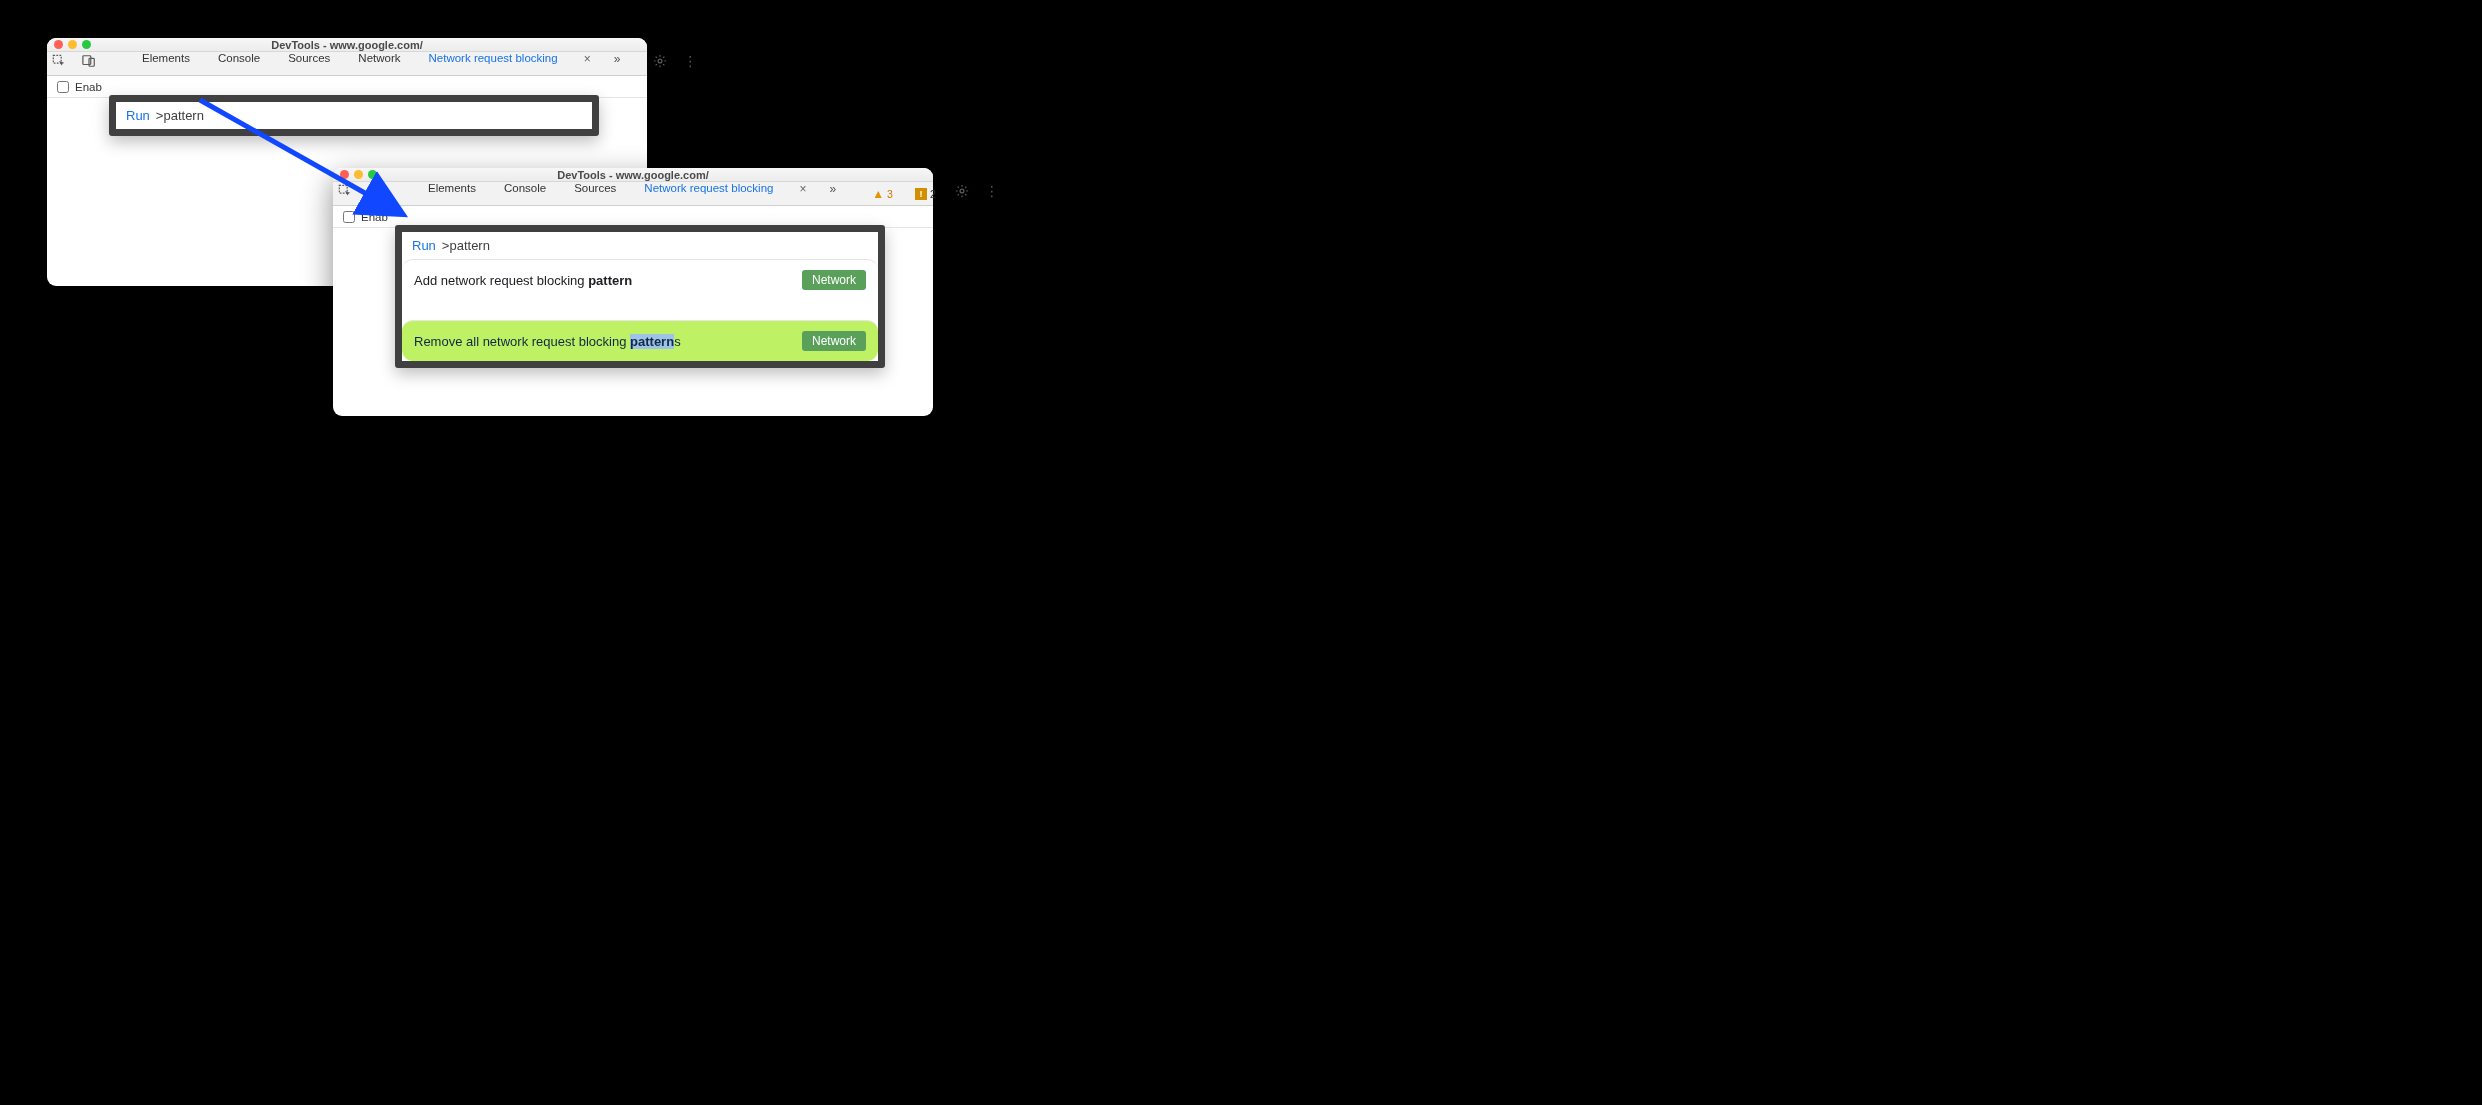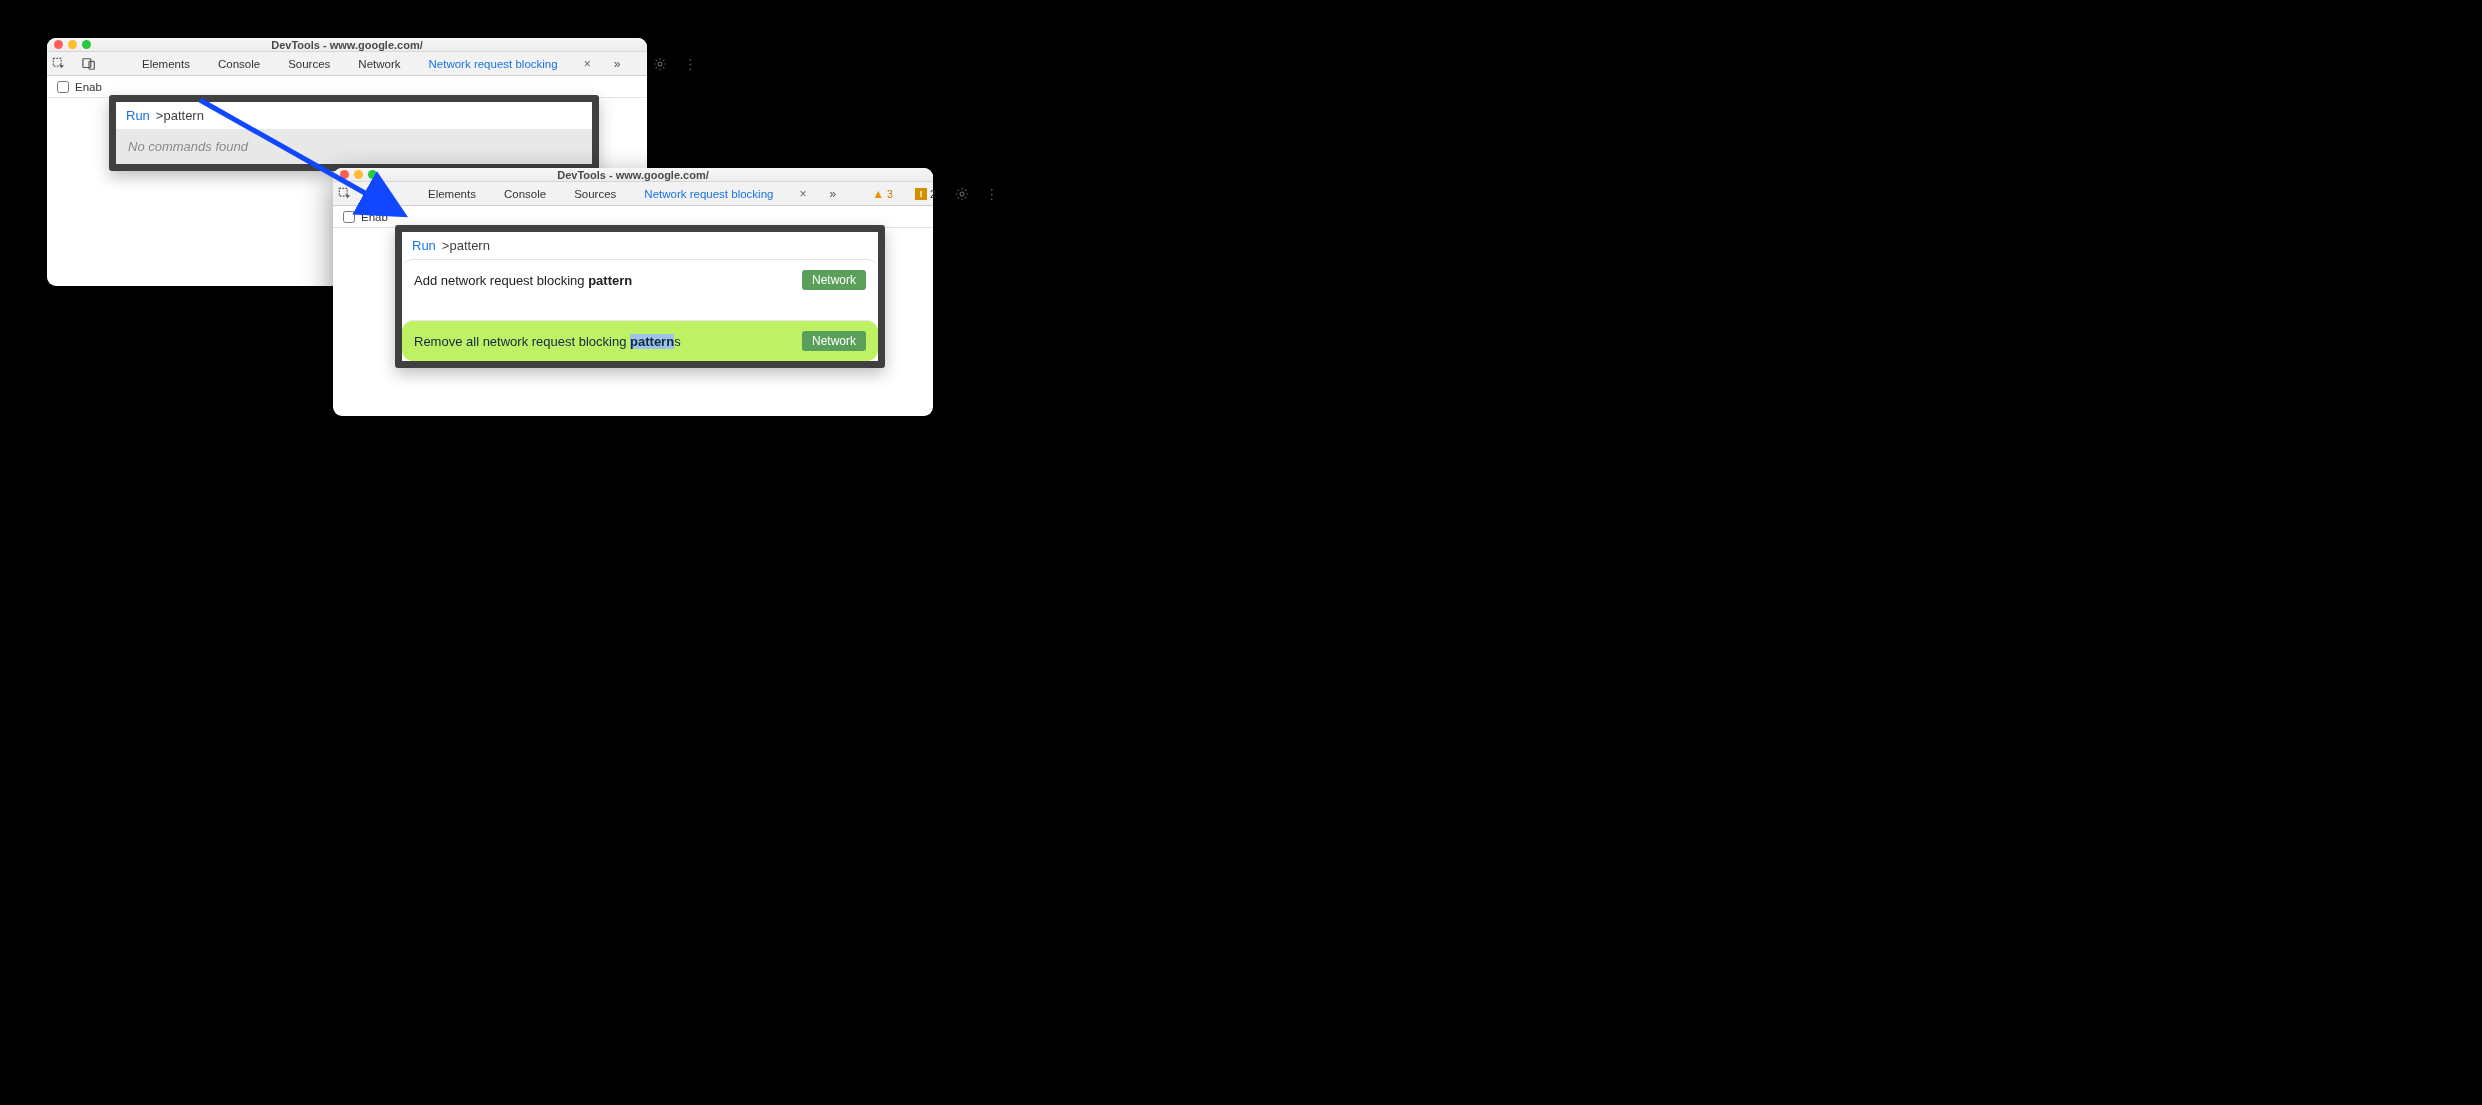--- a/index.html
+++ b/index.html
@@ -37,21 +37,21 @@
     .wtitle {
       position:absolute; left:0; right:0; text-align:center;
       font-size: 11px; font-weight: 600; color:#4a4a4a;
       pointer-events:none;
     }
 
     .toolbar {
       height: 24px;
       border-bottom: 1px solid #cfcfcf;
       background: #f2f2f2;
-      display:flex; align-items:center;
+      display:flex; 
       padding: 0 5px;
       gap: 16px;
       font-size: 11.5px;
       color:#333;
     }
     .toolbar .sep { width:1px; height:15px; background:#c9c9c9; margin:0 4px;}
     .tab { padding: 0 6px; cursor:default; white-space:nowrap;}
     .tab.active { color:#1a73e8; }
     .icobtn { width:18px; height:18px; display:inline-flex; align-items:center; justify-content:center; color:#5a5a5a;}
     .icobtn svg { width:14px; height:14px; stroke:currentColor; fill:none; stroke-width:1.4; }
@@ -174,21 +174,20 @@
   <div class="subbar">
     <input type="checkbox" style="">
     <span>Enab</span>
   </div>
 
   <div class="palette">
     <div class="p-input">
       <span class="runlabel">Run</span>
       <span class="ptext">&gt;pattern</span>
     </div>
-    <div class="p-empty">No commands found</div>
   </div>
 </div>
 
 <div class="frame f2">
   <div class="titlebar">
     <div class="lights">
       <div class="dot r"></div>
       <div class="dot y"></div>
       <div class="dot g"></div>
     </div>

